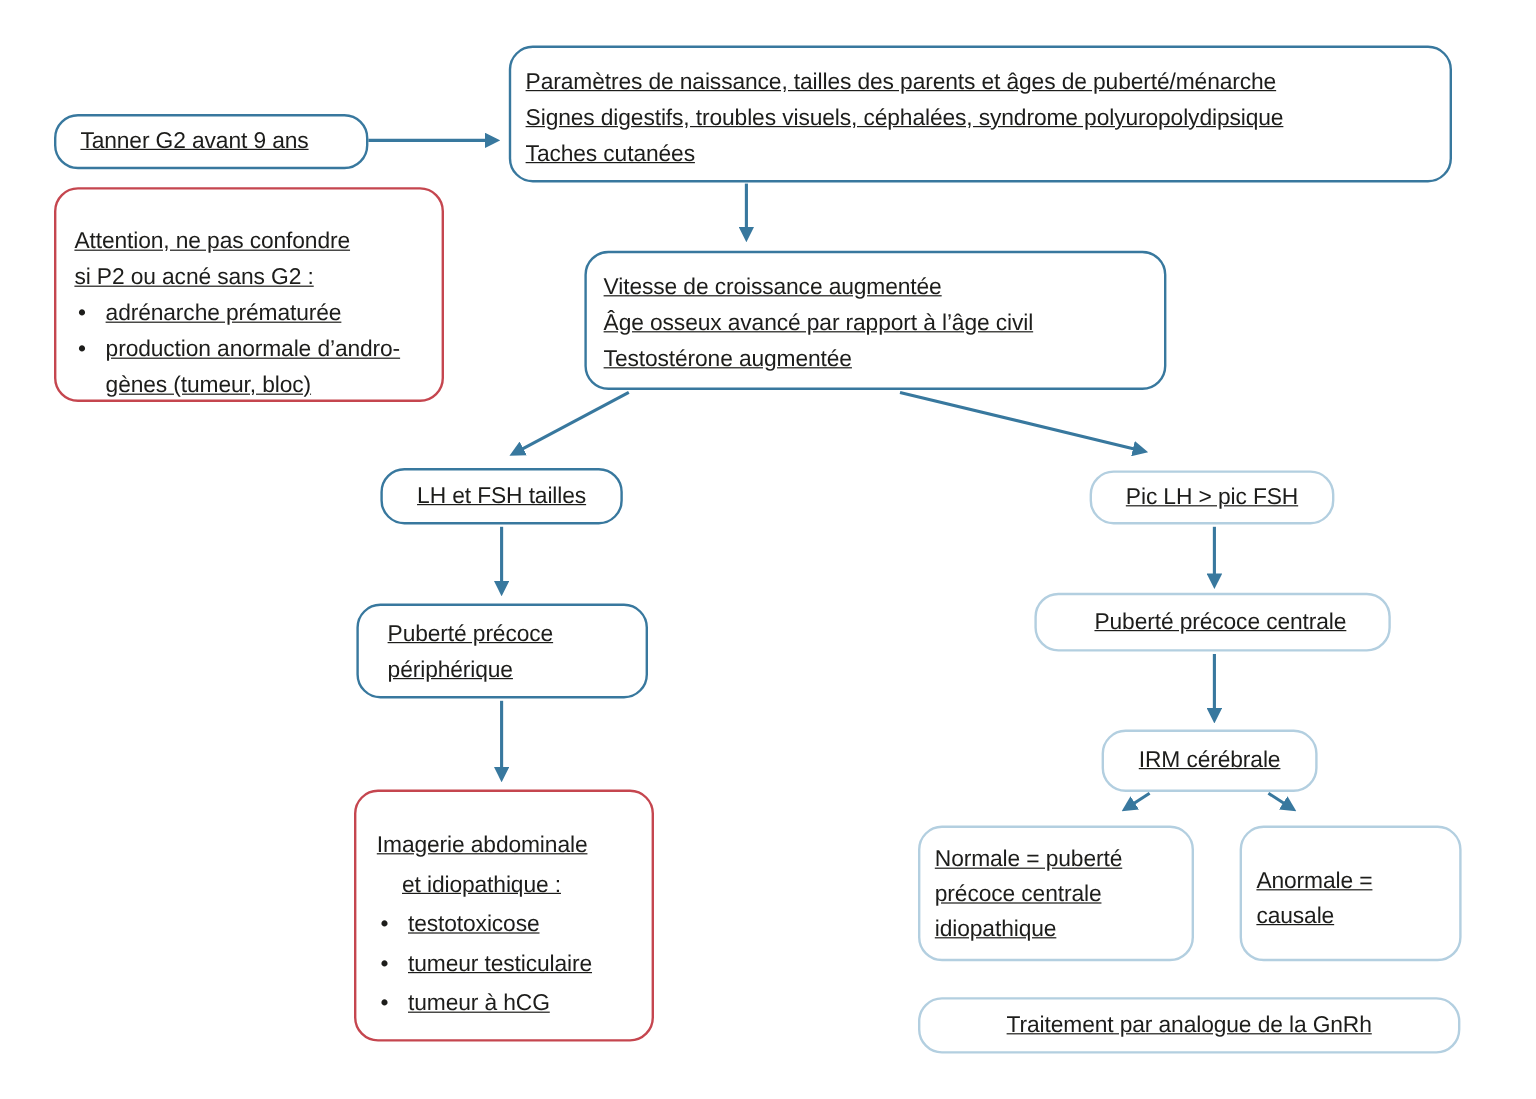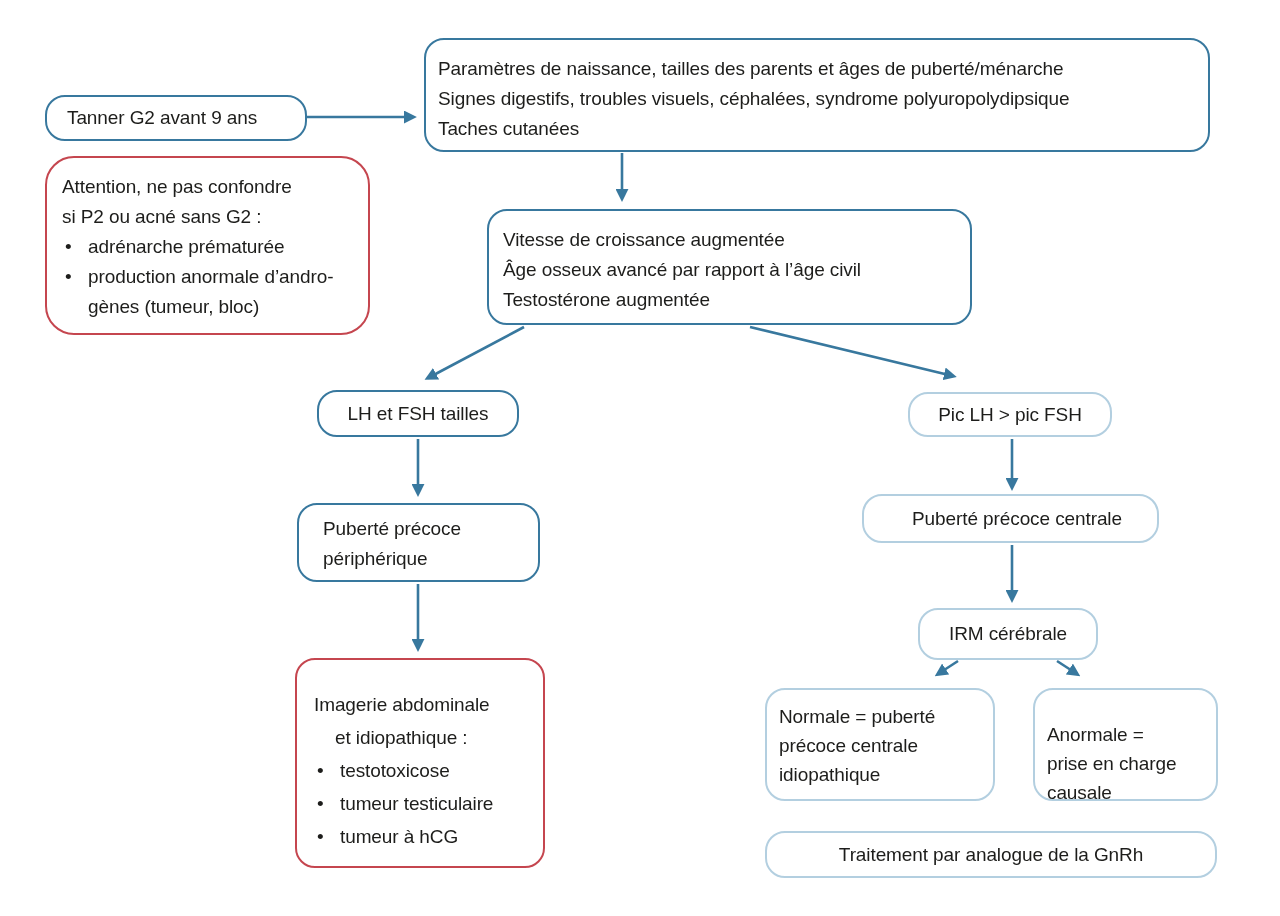--- a/index.html
+++ b/index.html
@@ -15,31 +15,31 @@
     font-family:"Liberation Sans",sans-serif;
     color:var(--text);
   }
   .canvas{position:relative;width:1280px;height:916px;overflow:hidden;background:var(--background);}
   .arrows{position:absolute;left:0;top:0;width:1280px;height:916px;pointer-events:none;}
   .arrow{stroke:var(--dark-blue);stroke-width:2.6;fill:none;}
   .ah{fill:var(--dark-blue);}
   .node{
     position:absolute;box-sizing:border-box;background:var(--background);
     border:2.6px solid var(--dark-blue);border-radius:20px;
-    font-size:19px;line-height:30px;letter-spacing:-0.1px;
+    font-size:19px;line-height:30px;letter-spacing:-0.1px;text-decoration:underline;
   }
   .node.light{border-color:var(--light-blue);justify-content:center;}
   .node.red{border-color:var(--red);}
   .flexc{display:flex;align-items:center;}
   .centered{justify-content:center;text-align:center;}
 
   
   .n-tanner{left:45px;top:95px;width:262px;height:46px;padding-left:20px;}
   .n-anamnese{left:424px;top:38px;width:786px;height:114px;padding:14px 10px 0 12px;}
-  .n-attention{left:45px;top:156px;width:325px;height:179px;padding:14px 8px 0 15px;border-radius:29px;}
+  .n-attention{left:45px;top:156px;width:325px;height:179px;padding:29px 8px 0 15px;}
   .n-signes{left:487px;top:209px;width:485px;height:116px;padding:14px 10px 0 14px;}
   .n-lhfsh{left:317px;top:390px;width:202px;height:47px;}
   .n-ppp{left:297px;top:503px;width:243px;height:79px;padding:9px 0 0 24px;}
   .n-imagerie{left:295px;top:658px;width:250px;height:210px;padding:28px 6px 0 17px;line-height:33px;}
   .n-piclh{left:908px;top:392px;width:204px;height:45px;}
   .n-ppc{left:862px;top:494px;width:297px;height:49px;padding-left:13px;}
   .n-irm{left:918px;top:608px;width:180px;height:52px;}
   .n-normale{left:765px;top:688px;width:230px;height:113px;padding:12px 0 0 12px;line-height:29px;}
   .n-anormale{left:1033px;top:688px;width:185px;height:113px;padding:30px 0 0 12px;line-height:29px;}
   .n-traitement{left:765px;top:831px;width:452px;height:47px;}
@@ -130,21 +130,20 @@
   </div>
 
   <div class="node light n-normale">
     <div>Normale = puberté</div>
     <div>précoce centrale</div>
     <div>idiopathique</div>
   </div>
 
   <div class="node light n-anormale">
     <div>Anormale =</div>
-    <div>prise en charge</div>
     <div>causale</div>
   </div>
 
   <div class="node light flexc centered n-traitement">
     <span>Traitement par analogue de la GnRh</span>
   </div>
 
 </div>
 
 </body></html>

